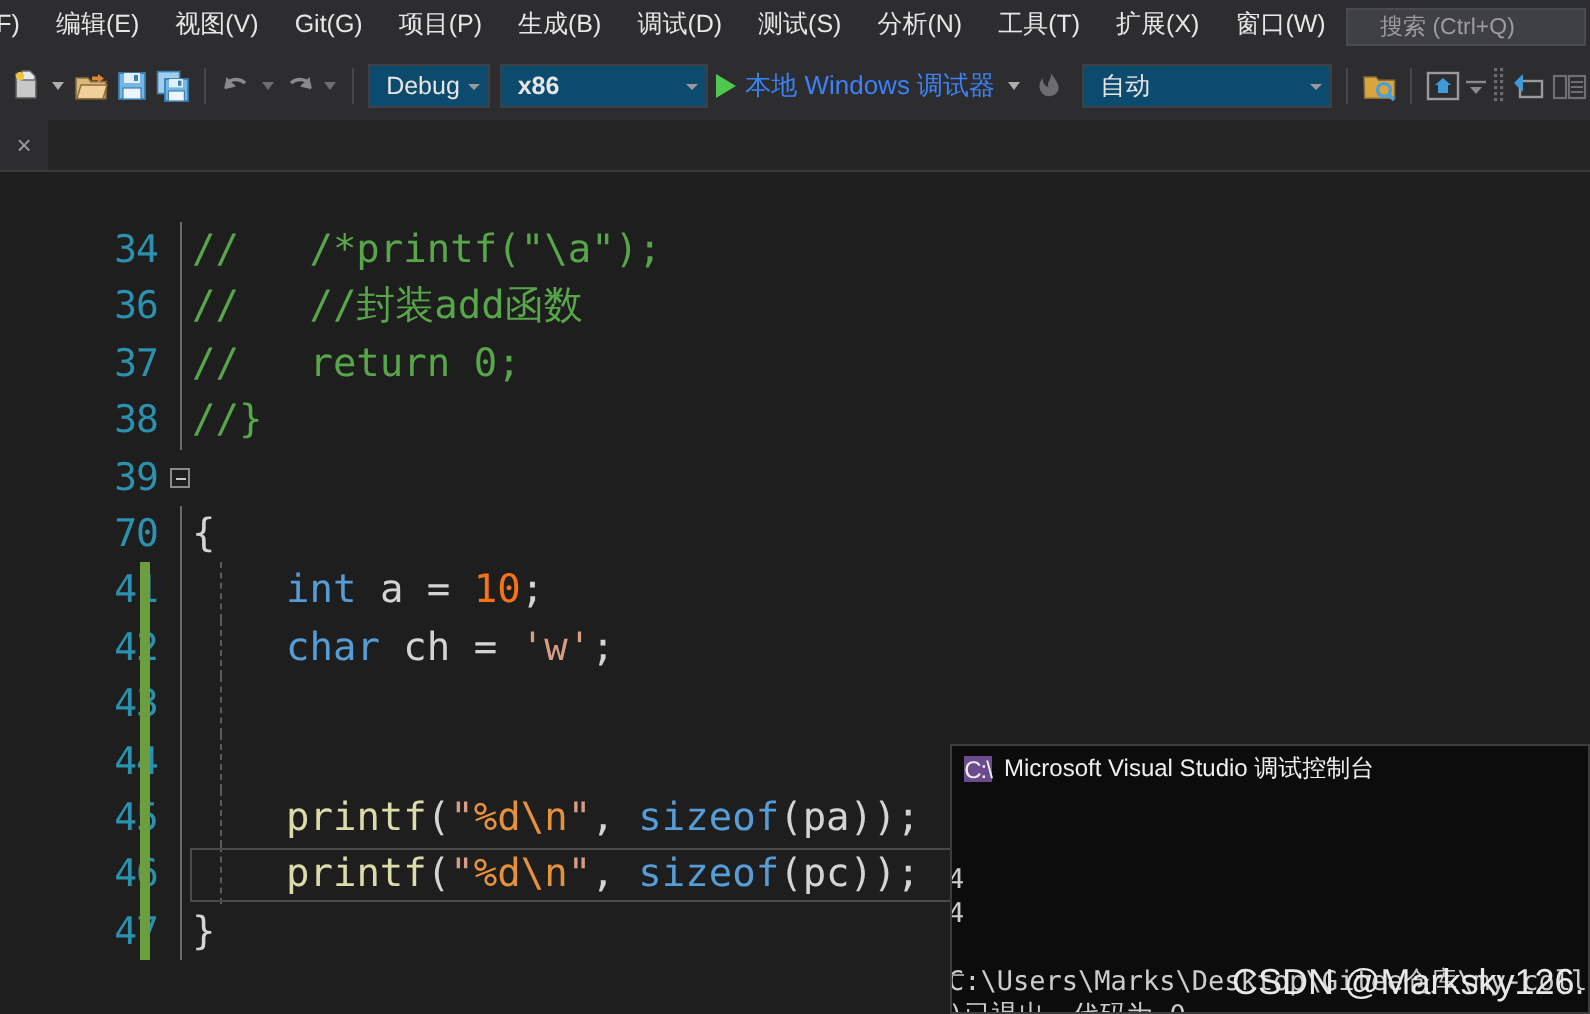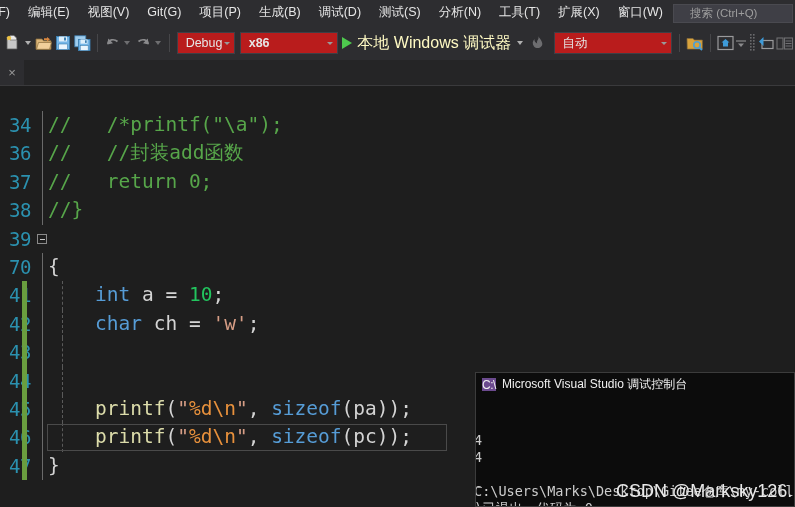--- a/index.html
+++ b/index.html
@@ -35,29 +35,29 @@
     background:#2d2d30; display:flex; align-items:center;
   }
   .tb-sep { width:1px; height:18px; background:#464649; margin:0 5px; }
   .tb-icon { width:22px; height:22px; display:flex; align-items:center;
              justify-content:center; position:relative; }
   .caret { width:0;height:0;border-left:3.5px solid transparent;
            border-right:3.5px solid transparent;border-top:4px solid #b0b0b0;
            margin-left:2px; margin-right:3px;}
   .caret.dim { border-top-color:#6e6e70; }
   .combo {
-    height:22px; background:#b91c1c; border:1px solid #3f3f46;
+    height:22px; background:#0c4a6e; border:1px solid #3f3f46;
     display:flex; align-items:center; padding:0 4px 0 8px;
     color:#e6e6e6; font-size:12.5px; justify-content:space-between;
   }
   .combo .lbl { white-space:nowrap; }
   .run-btn { display:flex; align-items:center; gap:5px; padding:0 4px; }
   .tri { width:0;height:0;border-top:6px solid transparent;
          border-bottom:6px solid transparent;border-left:10px solid #4ec94e; }
-  .run-lbl { color:#fef9c3; font-size:16px; white-space:nowrap; }
+  .run-lbl { color:#3b82f6; font-size:13px; white-space:nowrap; }
 
   
   .tabstrip {
     position:absolute; top:60px; left:0; width:795px; height:26px;
     background:#252526; border-bottom:1px solid #3a3a3c;
   }
   .tab-close {
     position:absolute; left:0; top:0; width:24px; height:25px;
     background:#2d2d30; color:#9a9a9a; font-size:13px;
     display:flex; align-items:center; justify-content:center;
@@ -81,21 +81,21 @@
     width:13px;height:13px;margin-left:5px;
     background:#9b59c9; clip-path:polygon(50% 0,100% 27%,100% 73%,50% 100%,0 73%,0 27%);
   }
 
   
   .editor {
     position:absolute; top:111px; left:0; width:795px; height:396px;
     background:#1e1e1e;
     font-family:"DejaVu Sans Mono", monospace;
   }
-  .code-row { position:relative; height:28.4px; }
+  .code-row { position:relative; height:28.4px;margin-left:48px; }
   .lineno {
     position:absolute; left:0; top:0; width:34px; height:28.4px;
     color:#2b91af; font-size:19px; line-height:28.4px;
     text-align:right; padding-right:3px; font-family:"DejaVu Sans Mono", monospace;
     letter-spacing:-0.5px;
   }
   .fold-box {
     position:absolute; left:37px; top:9px; width:10px; height:10px;
     border:1px solid #8a8a8a; background:#1e1e1e;
   }
@@ -122,21 +122,21 @@
     border:1px solid #4a4a4a; pointer-events:none;
   }
 
   
   .c-com  { color:#57a64a; }
   .c-kw   { color:#569cd6; }
   .c-fn   { color:#dcdcaa; }
   .c-str  { color:#d69d85; }
   .c-esc  { color:#e8913c; }
   .c-pl   { color:#d4d4d4; }
-  .c-num  { color:#22c55e; }
+  .c-num  { color:#f97316; }
 
   
   .console {
     position:absolute; left:475px; top:372px; width:320px; height:135px;
     background:#0c0c0c; border:1px solid #3c3c3c;
     overflow:hidden;
   }
   .con-title {
     height:23px; background:#0c0c0c; display:flex; align-items:center;
     padding-left:6px; gap:6px;

